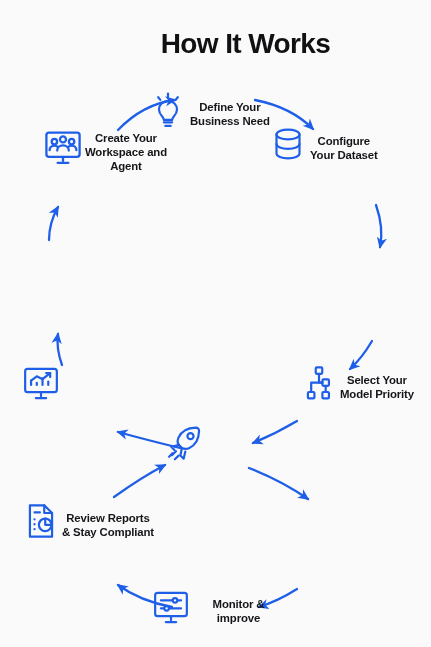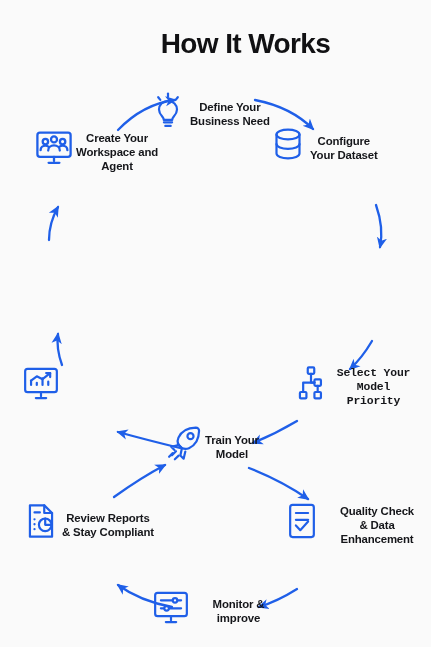--- a/index.html
+++ b/index.html
@@ -56,27 +56,27 @@
     font-weight: bold;
     line-height: 14px;
     color: #15161A;
     white-space: pre-line;
     letter-spacing: -0.15px;
   }
   
   #step-define        { left: 146px; top: 88px;  width: 140px; }
   #step-configure     { left: 266px; top: 122px; width: 140px; }
   #step-priorities    { left: 316px; top: 250px; width: 110px; }
-  #step-model         { left: 290px; top: 362px; width: 125px; font-family: Liberation Mono, monospace; }
+  #step-model         { left: 298px; top: 362px; width: 125px; }
   #step-quality       { left: 281px; top: 500px; width: 150px; }
   #step-monitor-imp   { left: 150px; top: 586px; width: 135px; }
   #step-review        { left: 20px;  top: 500px; width: 160px; }
   #step-monitor-up    { left: 20px;  top: 362px; width: 125px; }
   #step-support       { left: 4px;   top: 250px; width: 110px; }
-  #step-create        { left: 32px;  top: 126px; width: 135px; }
+  #step-create        { left: 32px;  top: 126px; width: 135px; justify-content: flex-end; }
   #step-train         { left: 163px; top: 422px; width: 110px; }
 </style>
 </head>
 <body>
 
 <div id="page">
 
   <div id="page-title">How It Works</div>
 
   <svg id="arrow-layer" viewBox="0 0 431 647" xmlns="http://www.w3.org/2000/svg">
@@ -138,32 +138,20 @@
         <rect x="25.6" y="31.4" width="6.8" height="6.8" rx="1.1"></rect>
         <path d="M22 12.4 V 21.6 h 3.6"></path>
         <path d="M13.8 31.4 V 21.6 h 11.8"></path>
         <path d="M29 25 V 31.4"></path>
       </svg>
     </span>
     <div class="step-label">Select Your
 Model Priority</div>
   </div>
 
-  <div class="step" id="step-quality">
-    <span class="step-icon">
-      <svg width="42" height="42" viewBox="0 0 44 44" fill="none" stroke="#1F5FE8" stroke-width="2.3" stroke-linecap="round" stroke-linejoin="round" xmlns="http://www.w3.org/2000/svg">
-        <rect x="9.6" y="5.2" width="24.8" height="33.6" rx="2.6"></rect>
-        <path d="M15.6 13.6 h 12.8"></path>
-        <path d="M15.6 20.8 h 12.8"></path>
-        <path d="M15.6 26.6 l 4.6 5 8.2-9"></path>
-      </svg>
-    </span>
-    <div class="step-label">Quality Check
-&amp; Data Enhancement</div>
-  </div>
 
   <div class="step" id="step-monitor-imp">
     <span class="step-icon">
       <svg width="42" height="42" viewBox="0 0 44 44" fill="none" stroke="#1F5FE8" stroke-width="2.3" stroke-linecap="round" stroke-linejoin="round" xmlns="http://www.w3.org/2000/svg">
         <rect x="5.4" y="7.2" width="33.2" height="24.4" rx="2.6"></rect>
         <path d="M11.4 15 h 21.2"></path>
         <circle cx="26.2" cy="15" r="2.4" fill="#FAFAFA"></circle>
         <path d="M11.4 23.4 h 21.2"></path>
         <circle cx="17.4" cy="23.4" r="2.4" fill="#FAFAFA"></circle>
         <path d="M22 31.6 V 36"></path>
@@ -232,17 +220,15 @@
         <path d="M19.6 27.2 C 15.2 24 14.4 20.6 16.2 16.4 19 10 25.6 6 34.4 5.8 c 1.9 0 3.4 1.5 3.4 3.4 C 37.6 18 33.6 24.6 27.2 27.4 c -2.8 1.2-5.4 0.8-7.6-0.2 Z"></path>
         <circle cx="28.8" cy="14.8" r="3.2"></circle>
         <path d="M19.4 27 l -3.8-3.8"></path>
         <path d="M16.2 24.2 L 8.6 26 l 3.4 3.4"></path>
         <path d="M19.8 27.6 l -1.6 7.4 3.4 3.4 1.8-7.4"></path>
         <path d="M13.6 30.6 l -4.2 4.2"></path>
         <path d="M10.2 32.6 l -3.8 3.8"></path>
         <path d="M16.4 35.2 l -4 3.8"></path>
       </svg>
     </span>
-    <div class="step-label">Train Your
-Model</div>
   </div>
 
 </div>
 
 </body></html>

